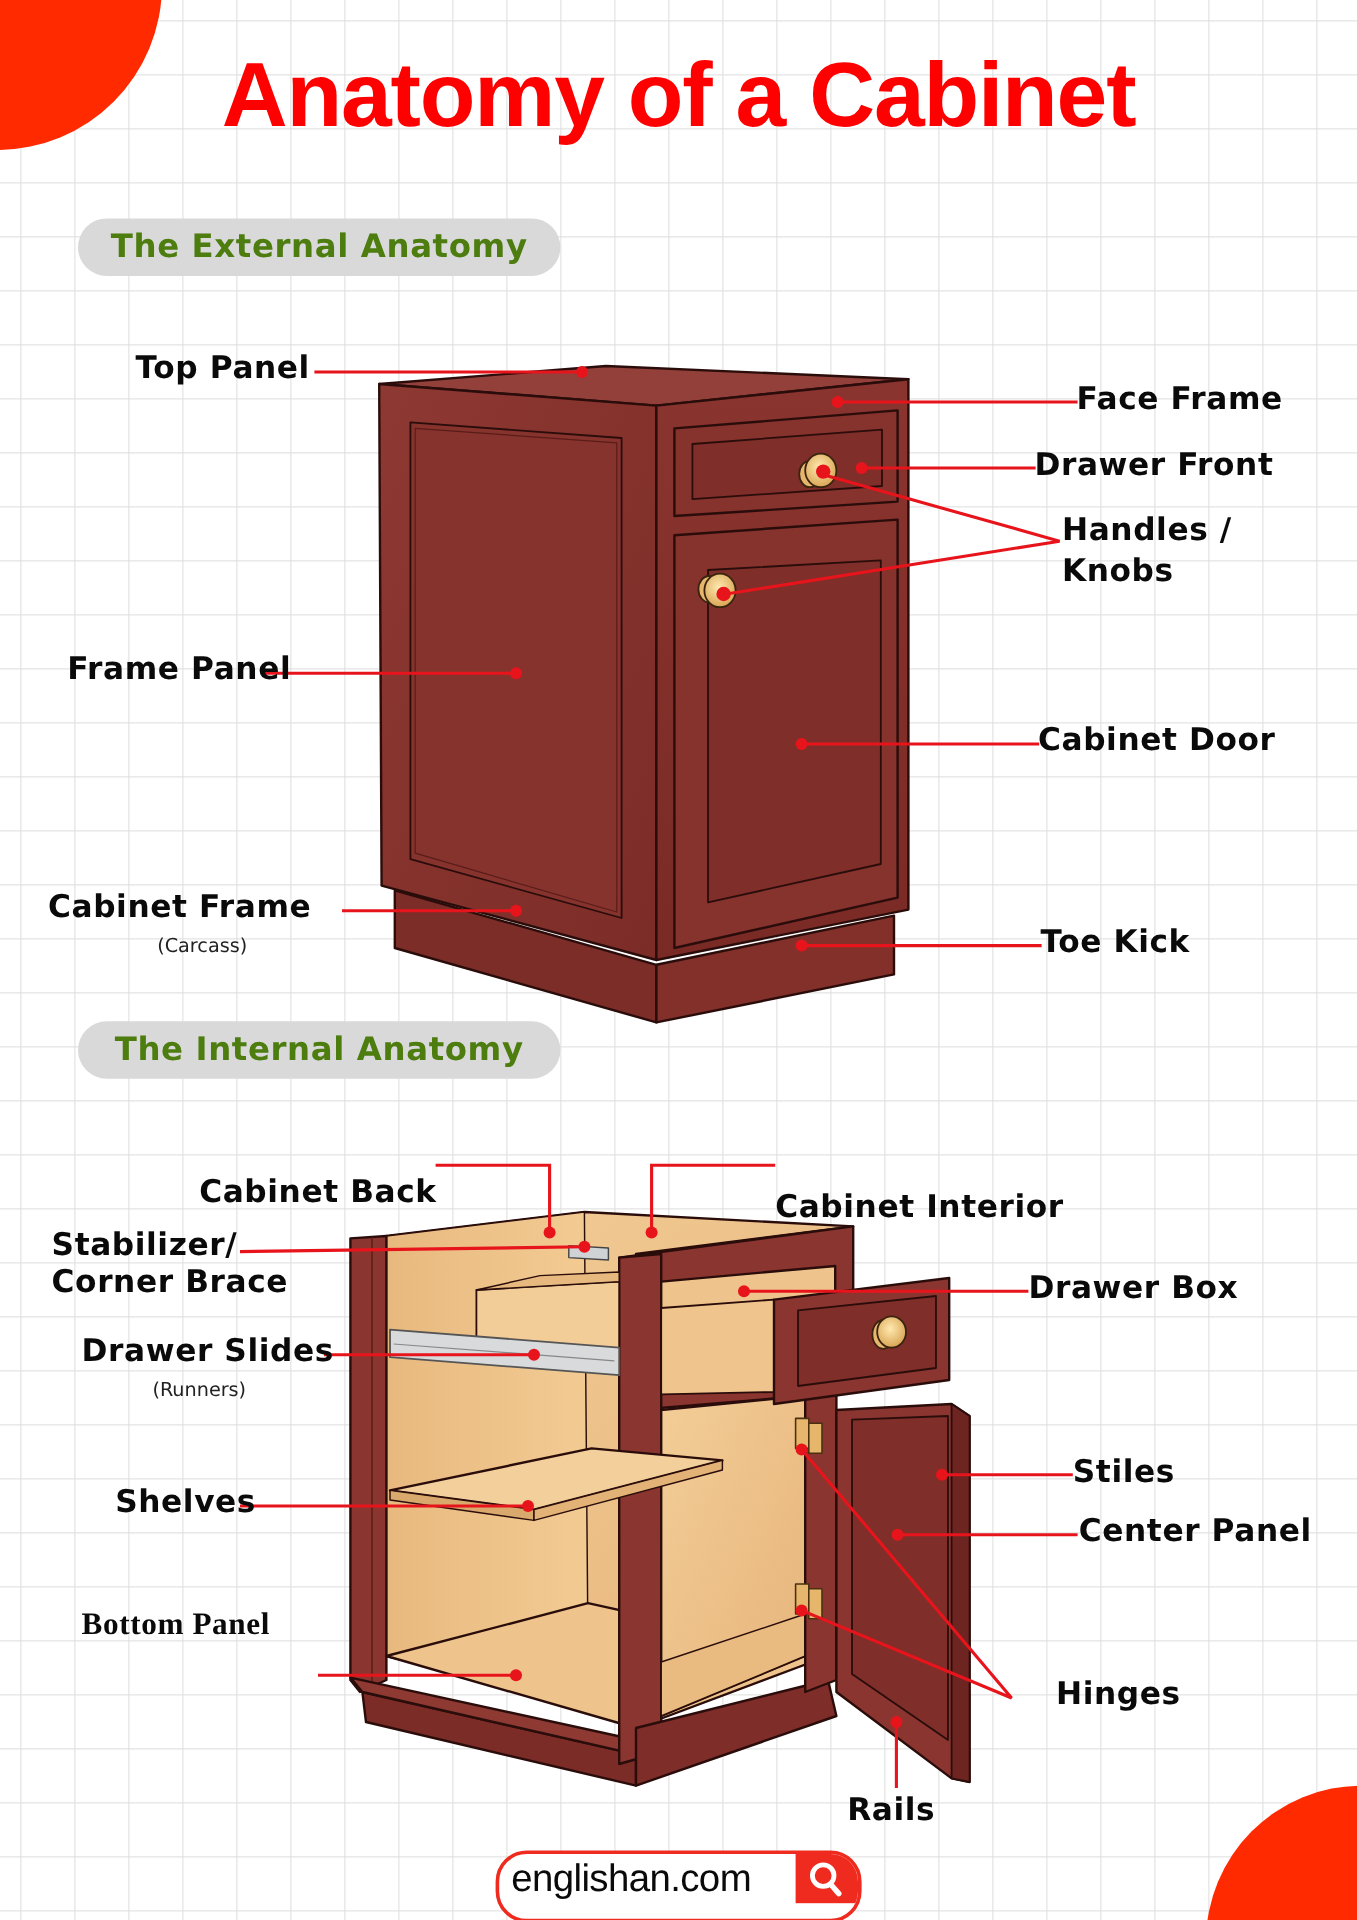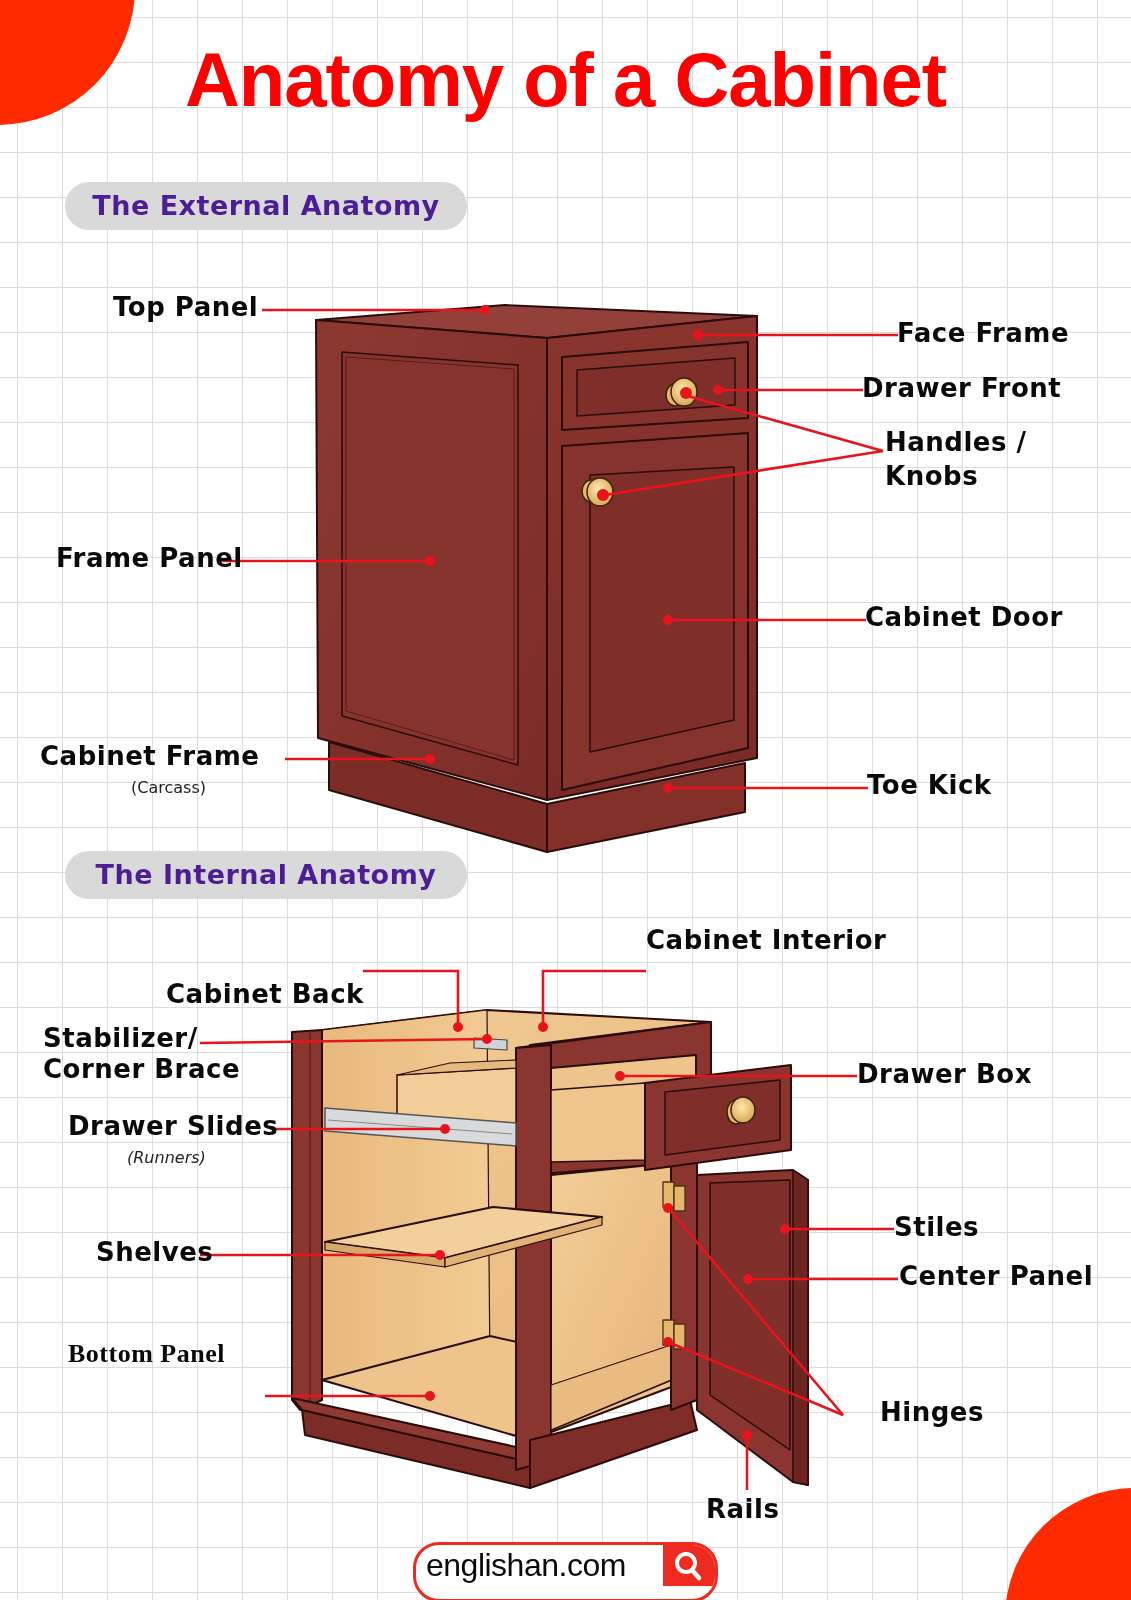--- a/index.html
+++ b/index.html
@@ -23,21 +23,21 @@
   }
   .title {
     position: absolute; left: 0; top: 42px; width: 1131px; text-align: center;
     font-family: "Liberation Sans", sans-serif; font-weight: bold;
     font-size: 76px; color: #ff0000; letter-spacing: -1px; line-height: 1;
   }
   .section-pill {
     position: absolute; left: 65px; height: 48px; width: 402px;
     border-radius: 24px; background: #d9d9d9;
     font-family: "DejaVu Sans", sans-serif; font-weight: bold;
-    font-size: 27px; color: #4c1d95; line-height: 48px; text-align: center;
+    font-size: 27px; color: #4d7c0f; line-height: 48px; text-align: center;
     letter-spacing: 0.5px;
   }
   .label {
     position: absolute; font-family: "DejaVu Sans", sans-serif; font-weight: bold;
     font-size: 26px; color: #0a0a0a; white-space: nowrap; line-height: 1.15;
     letter-spacing: 0.5px;
   }
   .sublabel {
     position: absolute; font-family: "DejaVu Sans", sans-serif;
     font-size: 16px; color: #222; white-space: nowrap;
@@ -231,26 +231,26 @@
 <div class="label" style="left:862px; top:374px;">Drawer Front</div>
 <div class="label" style="left:885px; top:428px;">Handles /</div>
 <div class="label" style="left:885px; top:462px;">Knobs</div>
 <div class="label" style="left:56px; top:544px;">Frame Panel</div>
 <div class="label" style="left:865px; top:603px;">Cabinet Door</div>
 <div class="label" style="left:40px; top:742px;">Cabinet Frame</div>
 <div class="sublabel" style="left:131px; top:778px;">(Carcass)</div>
 <div class="label" style="left:867px; top:771px;">Toe Kick</div>
 
 <div class="label" style="left:166px; top:980px;">Cabinet Back</div>
-<div class="label" style="left:646px; top:926px;">Cabinet Interior</div>
+<div class="label" style="left:646px; top:992px;">Cabinet Interior</div>
 <div class="label" style="left:43px; top:1024px;">Stabilizer/</div>
 <div class="label" style="left:43px; top:1055px;">Corner Brace</div>
 <div class="label" style="left:857px; top:1060px;">Drawer Box</div>
 <div class="label" style="left:68px; top:1112px;">Drawer Slides</div>
-<div class="sublabel" style="left:127px; top:1148px;font-style:italic;">(Runners)</div>
+<div class="sublabel" style="left:127px; top:1148px;">(Runners)</div>
 <div class="label" style="left:96px; top:1238px;">Shelves</div>
 <div class="label" style="left:894px; top:1213px;">Stiles</div>
 <div class="label" style="left:899px; top:1262px;">Center Panel</div>
 <div class="label" style="left:68px; top:1339px;font-family:Liberation Serif, serif;">Bottom Panel</div>
 <div class="label" style="left:843px; top:1398px;margin-left:37px;">Hinges</div>
 <div class="label" style="left:706px; top:1495px;">Rails</div>
 
 <div class="search-pill">
   <span class="search-text">englishan.com</span>
   <span class="search-btn">

